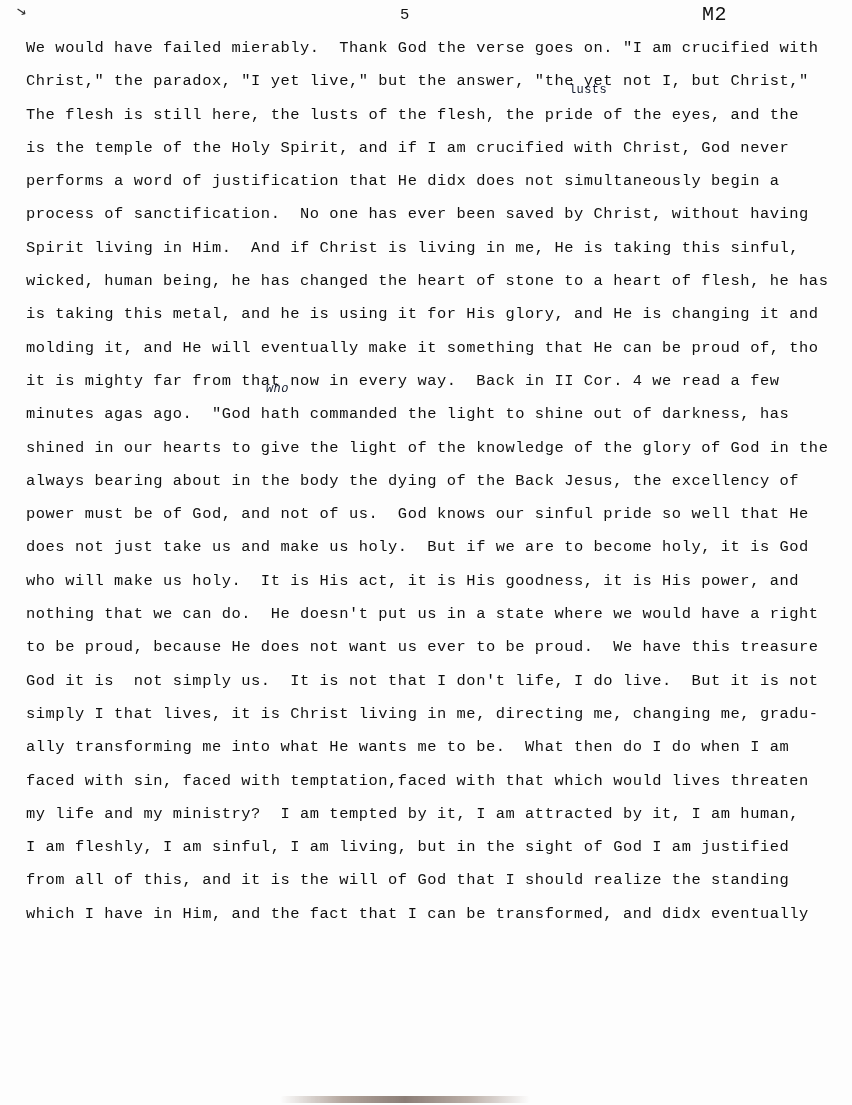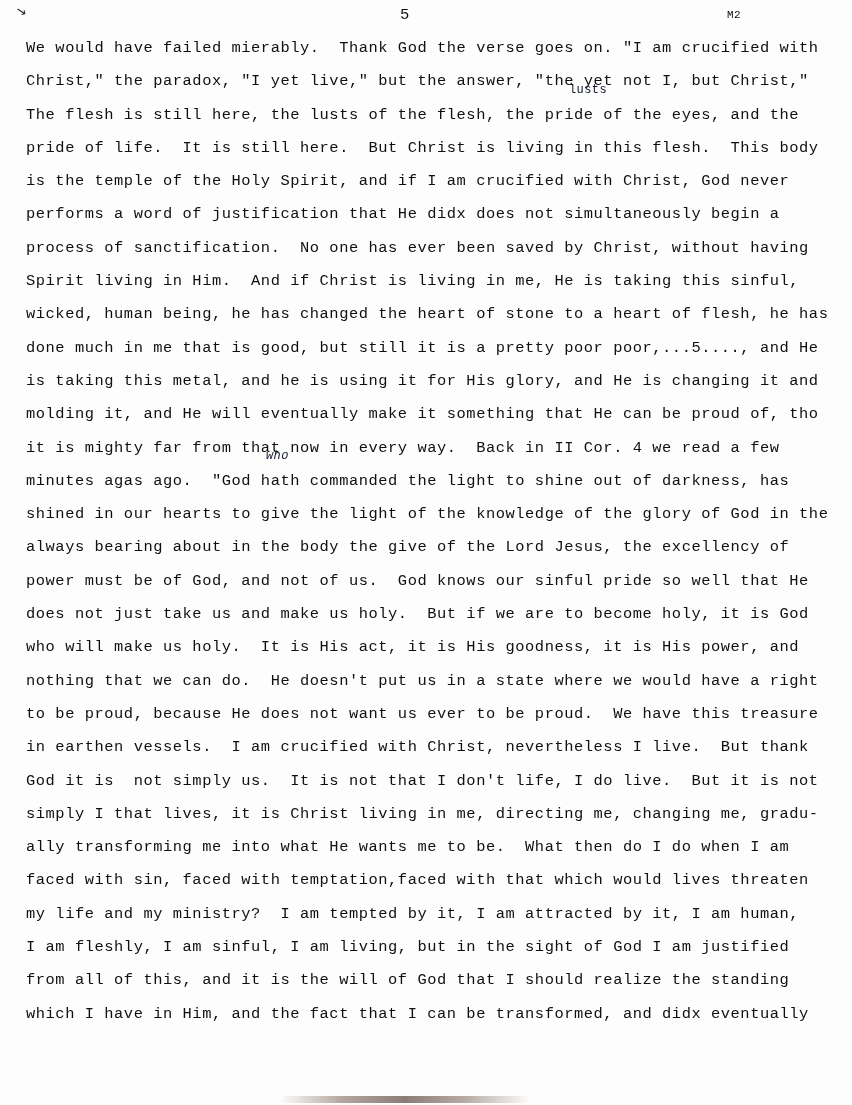--- a/index.html
+++ b/index.html
@@ -38,23 +38,23 @@
   }
   .header .page-number {
     position: absolute;
     left: 400px;
     top: 0;
     font-size: 15.5px;
     letter-spacing: 0.5px;
   }
   .header .doc-code {
     position: absolute;
-    left: 727px;
+    left: 702px;
     top: 0;
-    font-size: 11px;
+    font-size: 20px;
     letter-spacing: 0.5px;
   }
   .body-text {
     position: relative;
     padding: 2px 8px 0 26px;
   }
   .line {
     position: relative;
     font-size: 15.4px;
     line-height: 33.3px;
@@ -94,44 +94,41 @@
 
   <div class="body-text">
     <div class="line">We would have failed mierably.  Thank God the verse goes on. "I am crucified with</div>
     <div class="line">Christ," the paradox, "I yet live," but the answer, "the yet not I, but Christ,"</div>
 
     <div style="position:relative">
       <span class="ins" style="left:543px; top:-16px;">lusts</span>
       <div class="line">The flesh is still here, the lusts of the flesh, the pride of the eyes, and the</div>
     </div>
 
-    <div class="line">pride of life.  It is still here.  But Christ is living in this flesh.  This body</div>
     <div class="line">is the temple of the Holy Spirit, and if I am crucified with Christ, God never</div>
     <div class="line">performs a word of justification that He didx does not simultaneously begin a</div>
     <div class="line">process of sanctification.  No one has ever been saved by Christ, without having</div>
     <div class="line">Spirit living in Him.  And if Christ is living in me, He is taking this sinful,</div>
     <div class="line">wicked, human being, he has changed the heart of stone to a heart of flesh, he has</div>
-    <div class="line">done much in me that is good, but still it is a pretty poor poor,...5...., and He</div>
     <div class="line">is taking this metal, and he is using it for His glory, and He is changing it and</div>
     <div class="line">molding it, and He will eventually make it something that He can be proud of, tho</div>
     <div class="line">it is mighty far from that now in every way.  Back in II Cor. 4 we read a few</div>
 
     <div style="position:relative">
       <span class="ins" style="left:240px; top:-16px;font-style:italic;">who</span>
       <div class="line">minutes agas ago.  "God hath commanded the light to shine out of darkness, has</div>
     </div>
 
     <div class="line">shined in our hearts to give the light of the knowledge of the glory of God in the</div>
-    <div class="line">always bearing about in the body the give of the Lord Jesus, the excellency of</div>
+    <div class="line">always bearing about in the body the dying of the Back Jesus, the excellency of</div>
     <div class="line">power must be of God, and not of us.  God knows our sinful pride so well that He</div>
     <div class="line">does not just take us and make us holy.  But if we are to become holy, it is God</div>
     <div class="line">who will make us holy.  It is His act, it is His goodness, it is His power, and</div>
     <div class="line">nothing that we can do.  He doesn't put us in a state where we would have a right</div>
     <div class="line">to be proud, because He does not want us ever to be proud.  We have this treasure</div>
-    <div class="line">in earthen vessels.  I am crucified with Christ, nevertheless I live.  But thank</div>
     <div class="line">God it is  not simply us.  It is not that I don't life, I do live.  But it is not</div>
     <div class="line">simply I that lives, it is Christ living in me, directing me, changing me, gradu-</div>
     <div class="line">ally transforming me into what He wants me to be.  What then do I do when I am</div>
     <div class="line">faced with sin, faced with temptation,faced with that which would lives threaten</div>
     <div class="line">my life and my ministry?  I am tempted by it, I am attracted by it, I am human,</div>
     <div class="line">I am fleshly, I am sinful, I am living, but in the sight of God I am justified</div>
     <div class="line">from all of this, and it is the will of God that I should realize the standing</div>
     <div class="line">which I have in Him, and the fact that I can be transformed, and didx eventually</div>
   </div>
 

